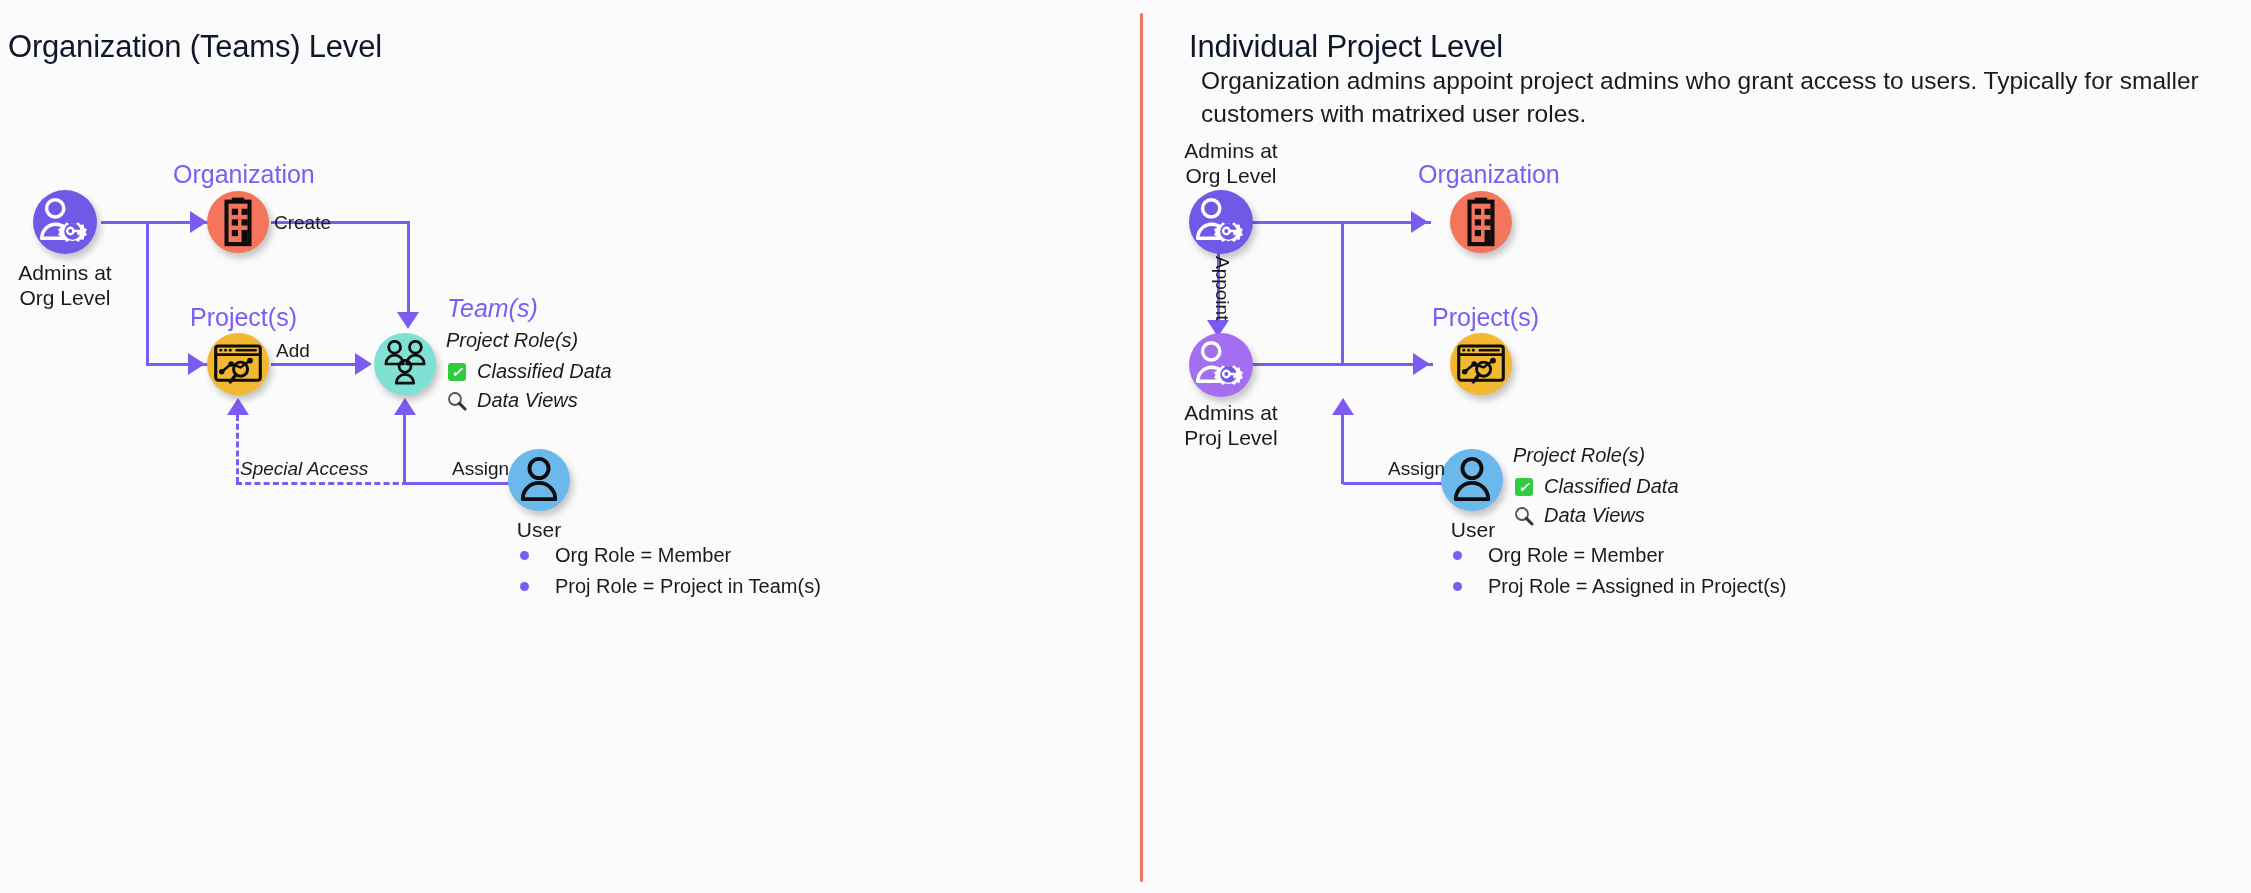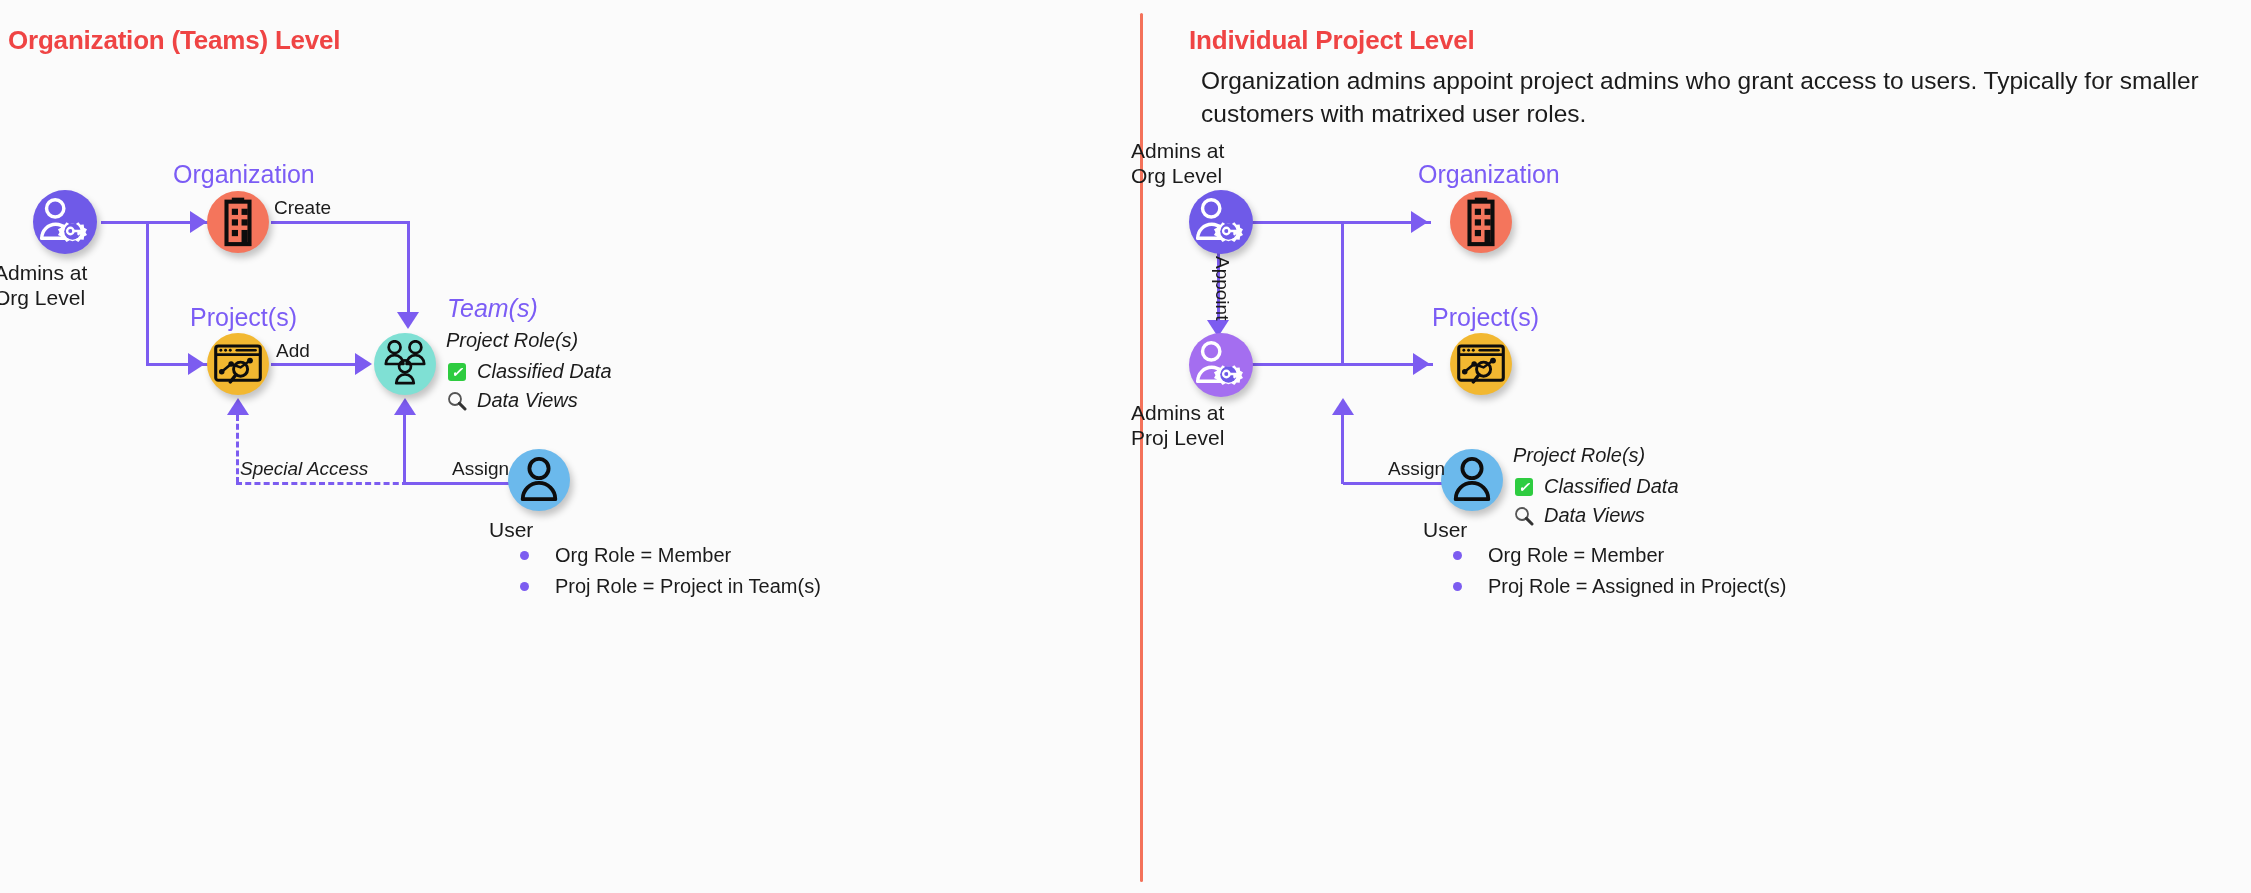--- a/index.html
+++ b/index.html
@@ -33,23 +33,23 @@
     left: 1140px;
     top: 13px;
     width: 3px;
     height: 869px;
     background: #f4725a;
     border-radius: 2px;
   }
 
   .heading {
     position: absolute;
-    font-size: 26px;
-    font-weight: bold;
-    color: #ef4444;
+    font-size: 31px;
+    font-weight: normal;
+    color: #0f172a;
     letter-spacing: -0.2px;
     white-space: nowrap;
   }
   .subtext {
     position: absolute;
     font-size: 24.5px;
     line-height: 33px;
     color: #1b1b1b;
   }
 
@@ -62,21 +62,21 @@
     justify-content: center;
     box-shadow: 3px 5px 7px rgba(0,0,0,0.22);
   }
   .node svg { display: block; }
 
   .node-label {
     position: absolute;
     font-size: 21px;
     line-height: 25px;
     color: #1b1b1b;
-    text-align: left;
+    text-align: center;
     white-space: pre-line;
   }
   .node-title {
     position: absolute;
     font-size: 25px;
     color: #7b5cf5;
     white-space: nowrap;
   }
 
   .edge-label {
@@ -339,21 +339,21 @@
       <div class="bullet-row">
         <span class="dot"></span>
         <span>Org Role = Member</span>
       </div>
       <div class="bullet-row">
         <span class="dot"></span>
         <span>Proj Role = Project in Team(s)</span>
       </div>
     </div>
 
-    <div class="edge-label" style="left:274px; top:197px;">Create</div>
+    <div class="edge-label" style="left:274px; top:212px;">Create</div>
     <div class="edge-label" style="left:276px; top:340px;">Add</div>
     <div class="edge-label" style="left:452px; top:458px;">Assign</div>
     <div class="edge-label" style="left:240px; top:458px;font-style:italic;">Special Access</div>
   </section>
 
   <div class="divider"></div>
 
   <section class="panel panel-right">
 
     <h1 class="heading" style="left:48px; top:8px;">Individual Project Level</h1>

